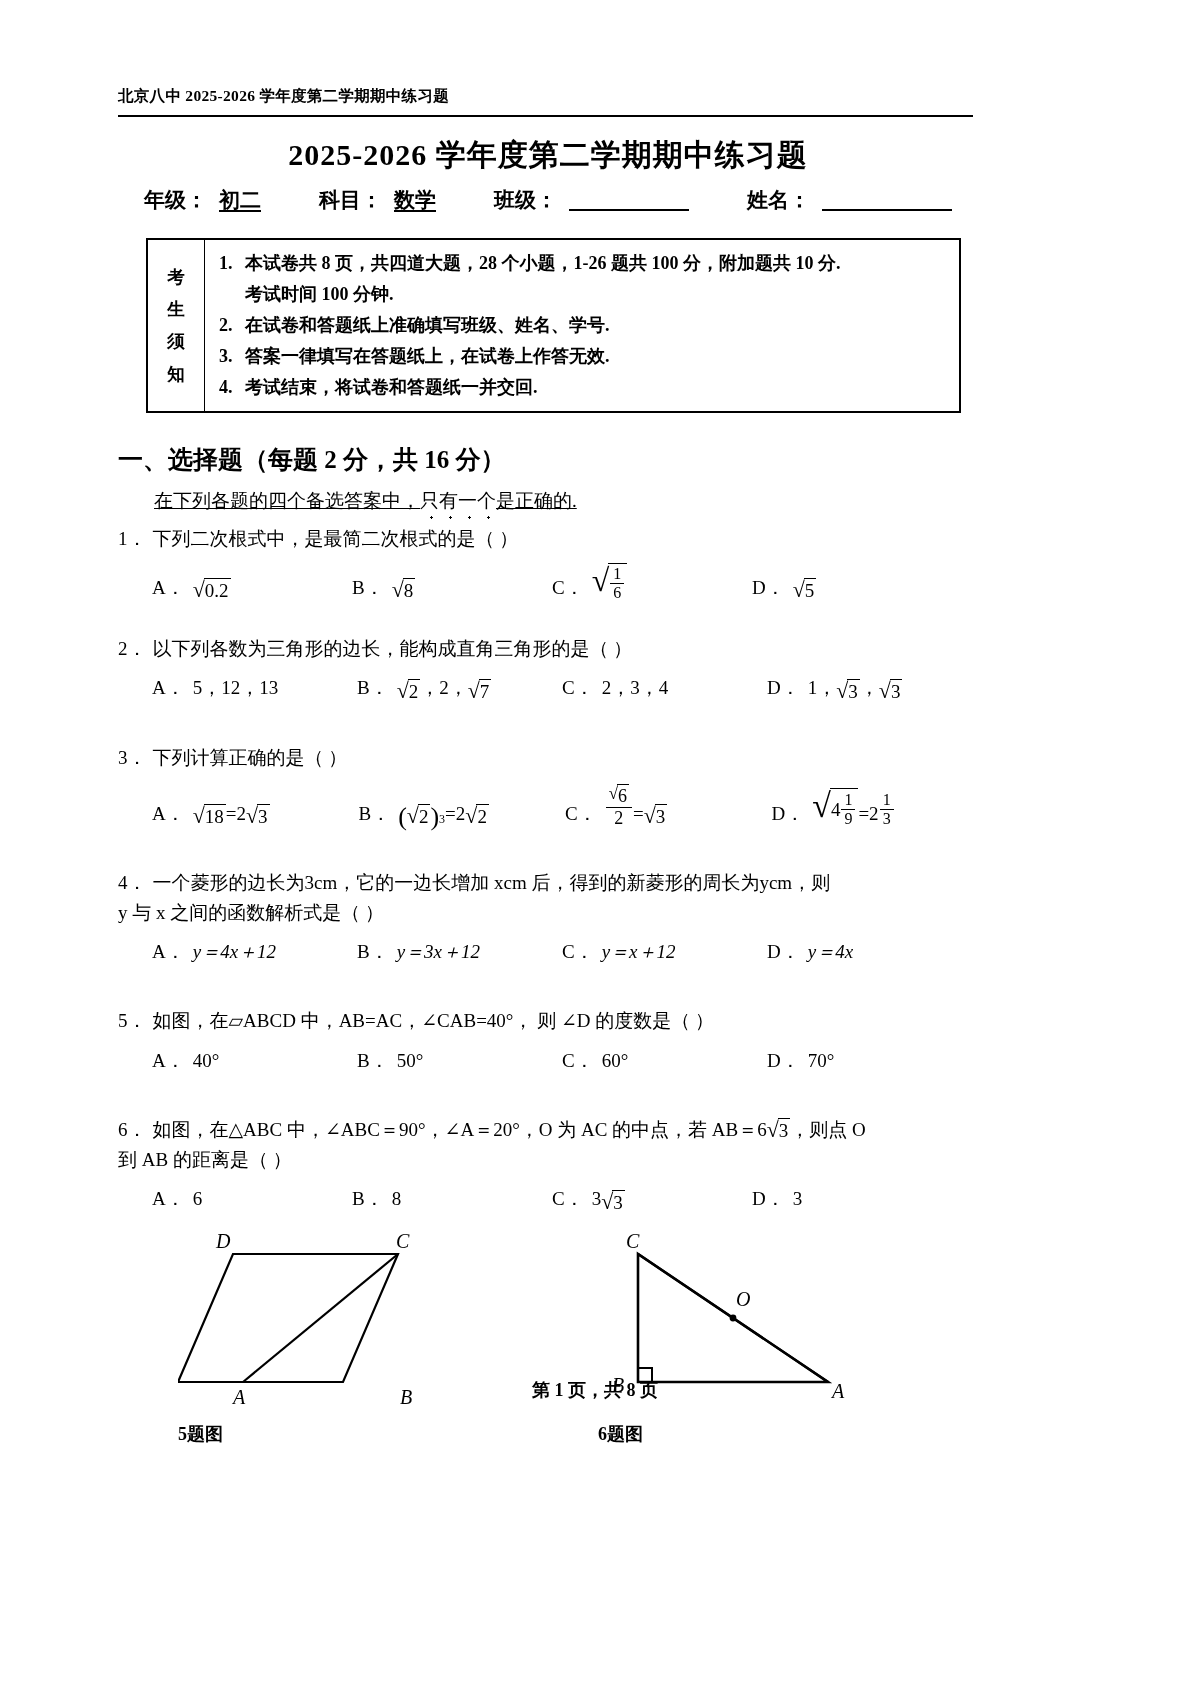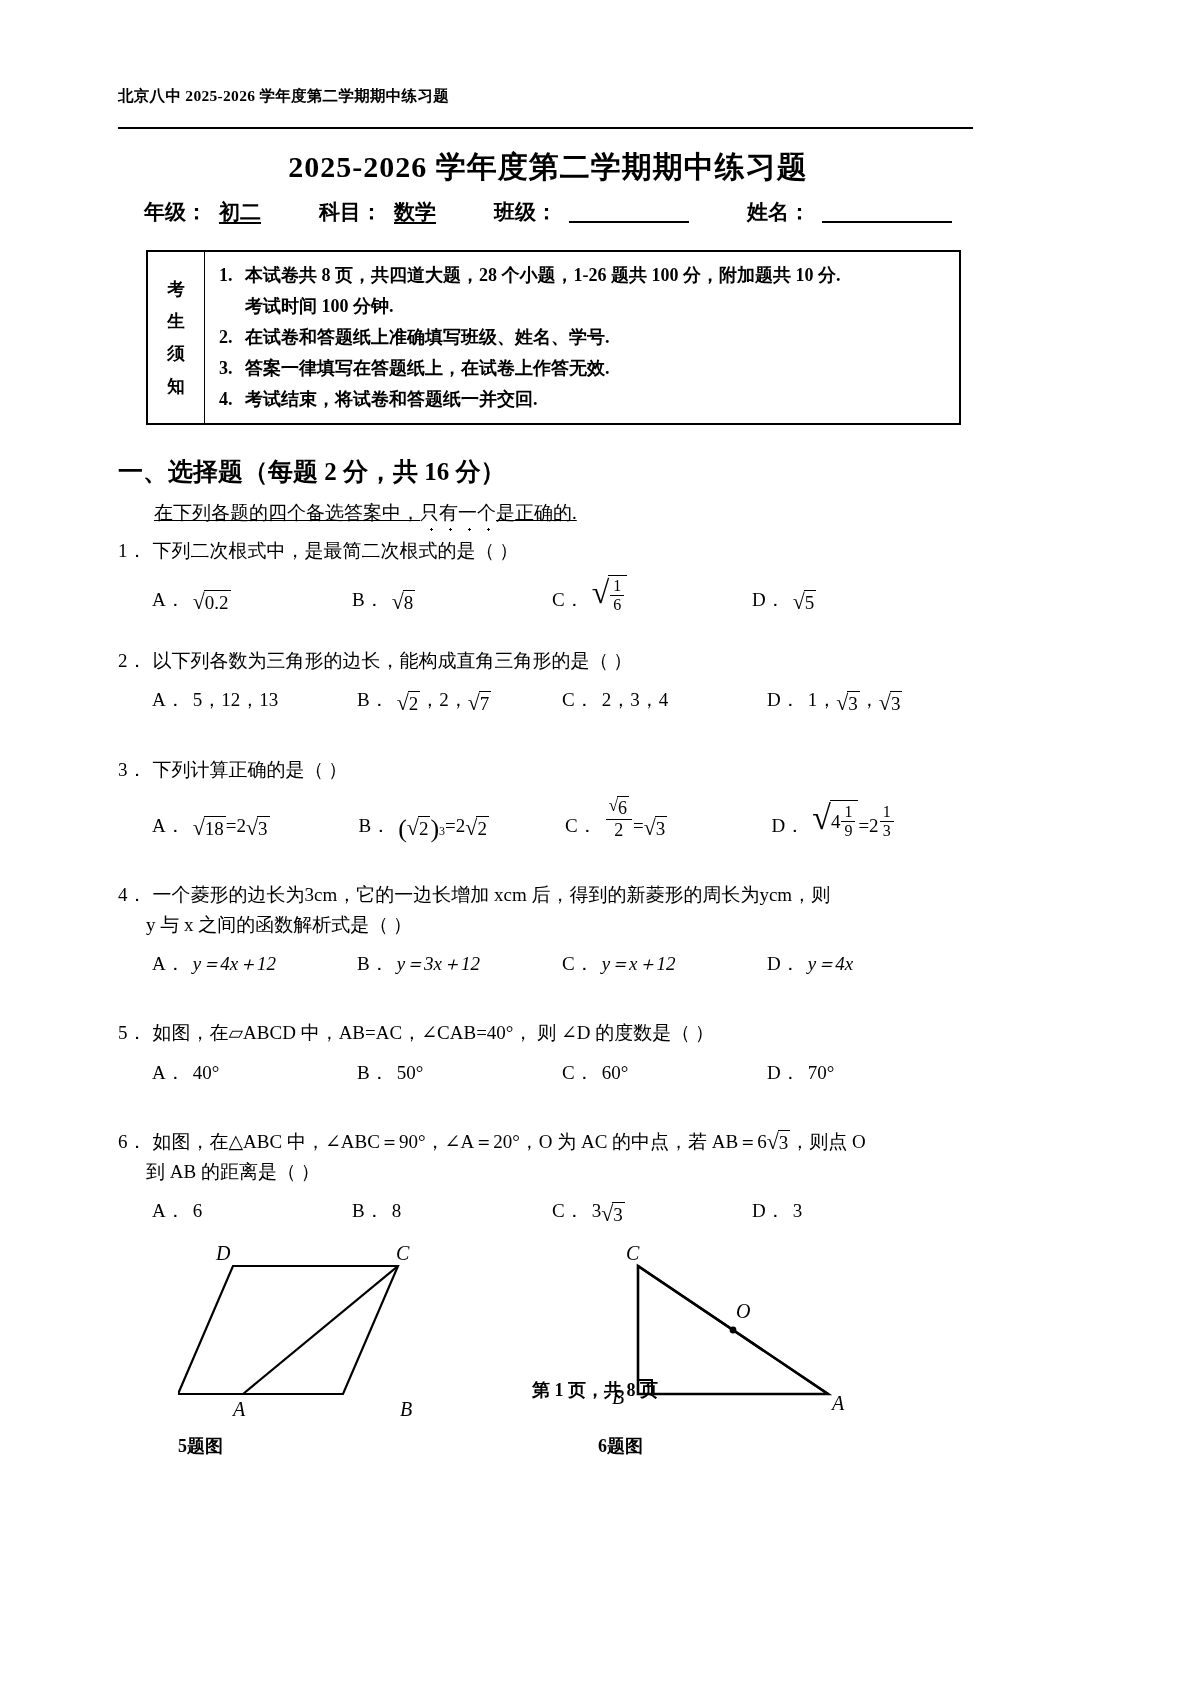--- a/index.html
+++ b/index.html
@@ -20,21 +20,21 @@
   .content{
     position:absolute;
     left:118px; top:86px; width:860px;
   }
 
   
   .runhead{
     font-size:15.5px;
     font-weight:bold;
     letter-spacing:.3px;
-    padding-bottom:20px;
+    padding-bottom:8px;
   }
   .runrule{
     border-bottom:2.2px solid #000;
     width:855px;
     margin-bottom:18px;
   }
   .doc-title{
     text-align:center;
     font-size:30px;
     font-weight:bold;
@@ -125,21 +125,21 @@
   }
 
   .q{
     font-size:19px;
     line-height:1.55;
     margin:0 0 6px 0;
   }
   .q-stem{display:flex;align-items:flex-start;}
   .q-num{flex:0 0 auto;padding-right:6px;white-space:nowrap;}
   .q-text{flex:1;}
-  .q-cont{margin-left:28px;}
+  .q-cont{}
   .opts{
     display:flex;
     font-size:19px;
     margin:10px 0 0 34px;
     align-items:flex-end;
   }
   .opt{display:flex;align-items:flex-end;white-space:nowrap;}
   .opt .olab{padding-right:8px;}
   .w-1 .opt{width:200px;}
   .w-2 .opt{width:205px;}

